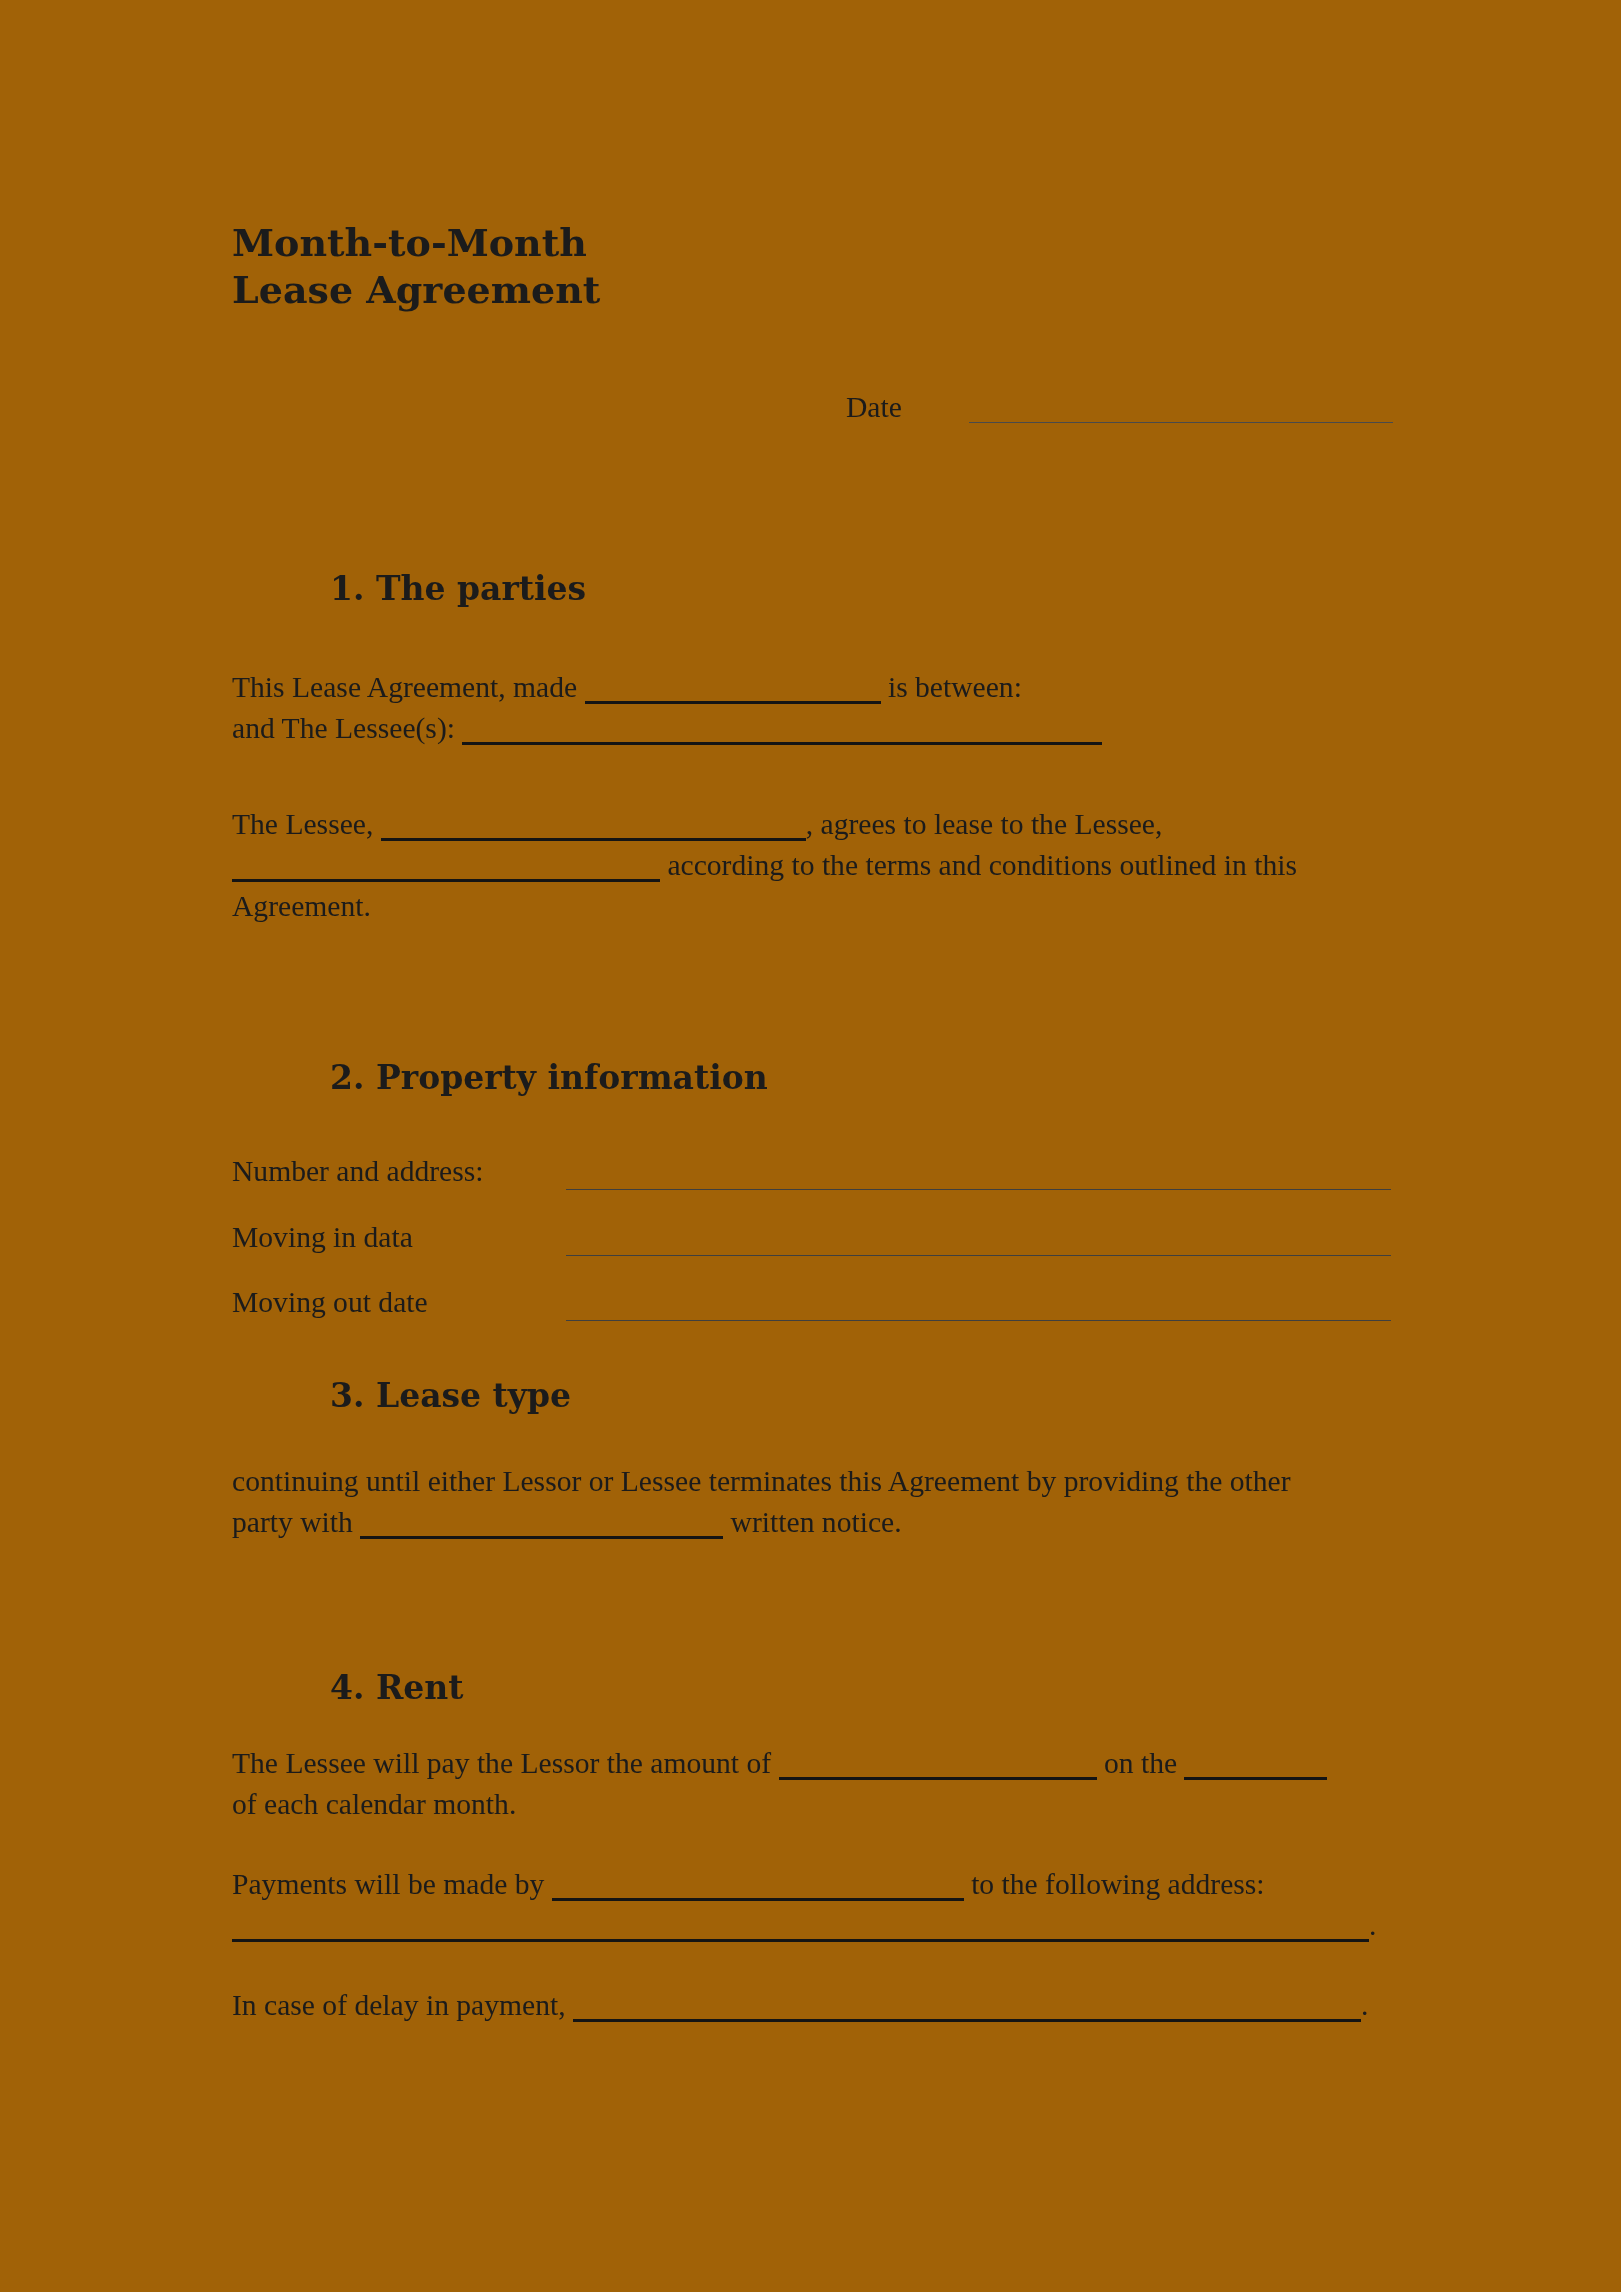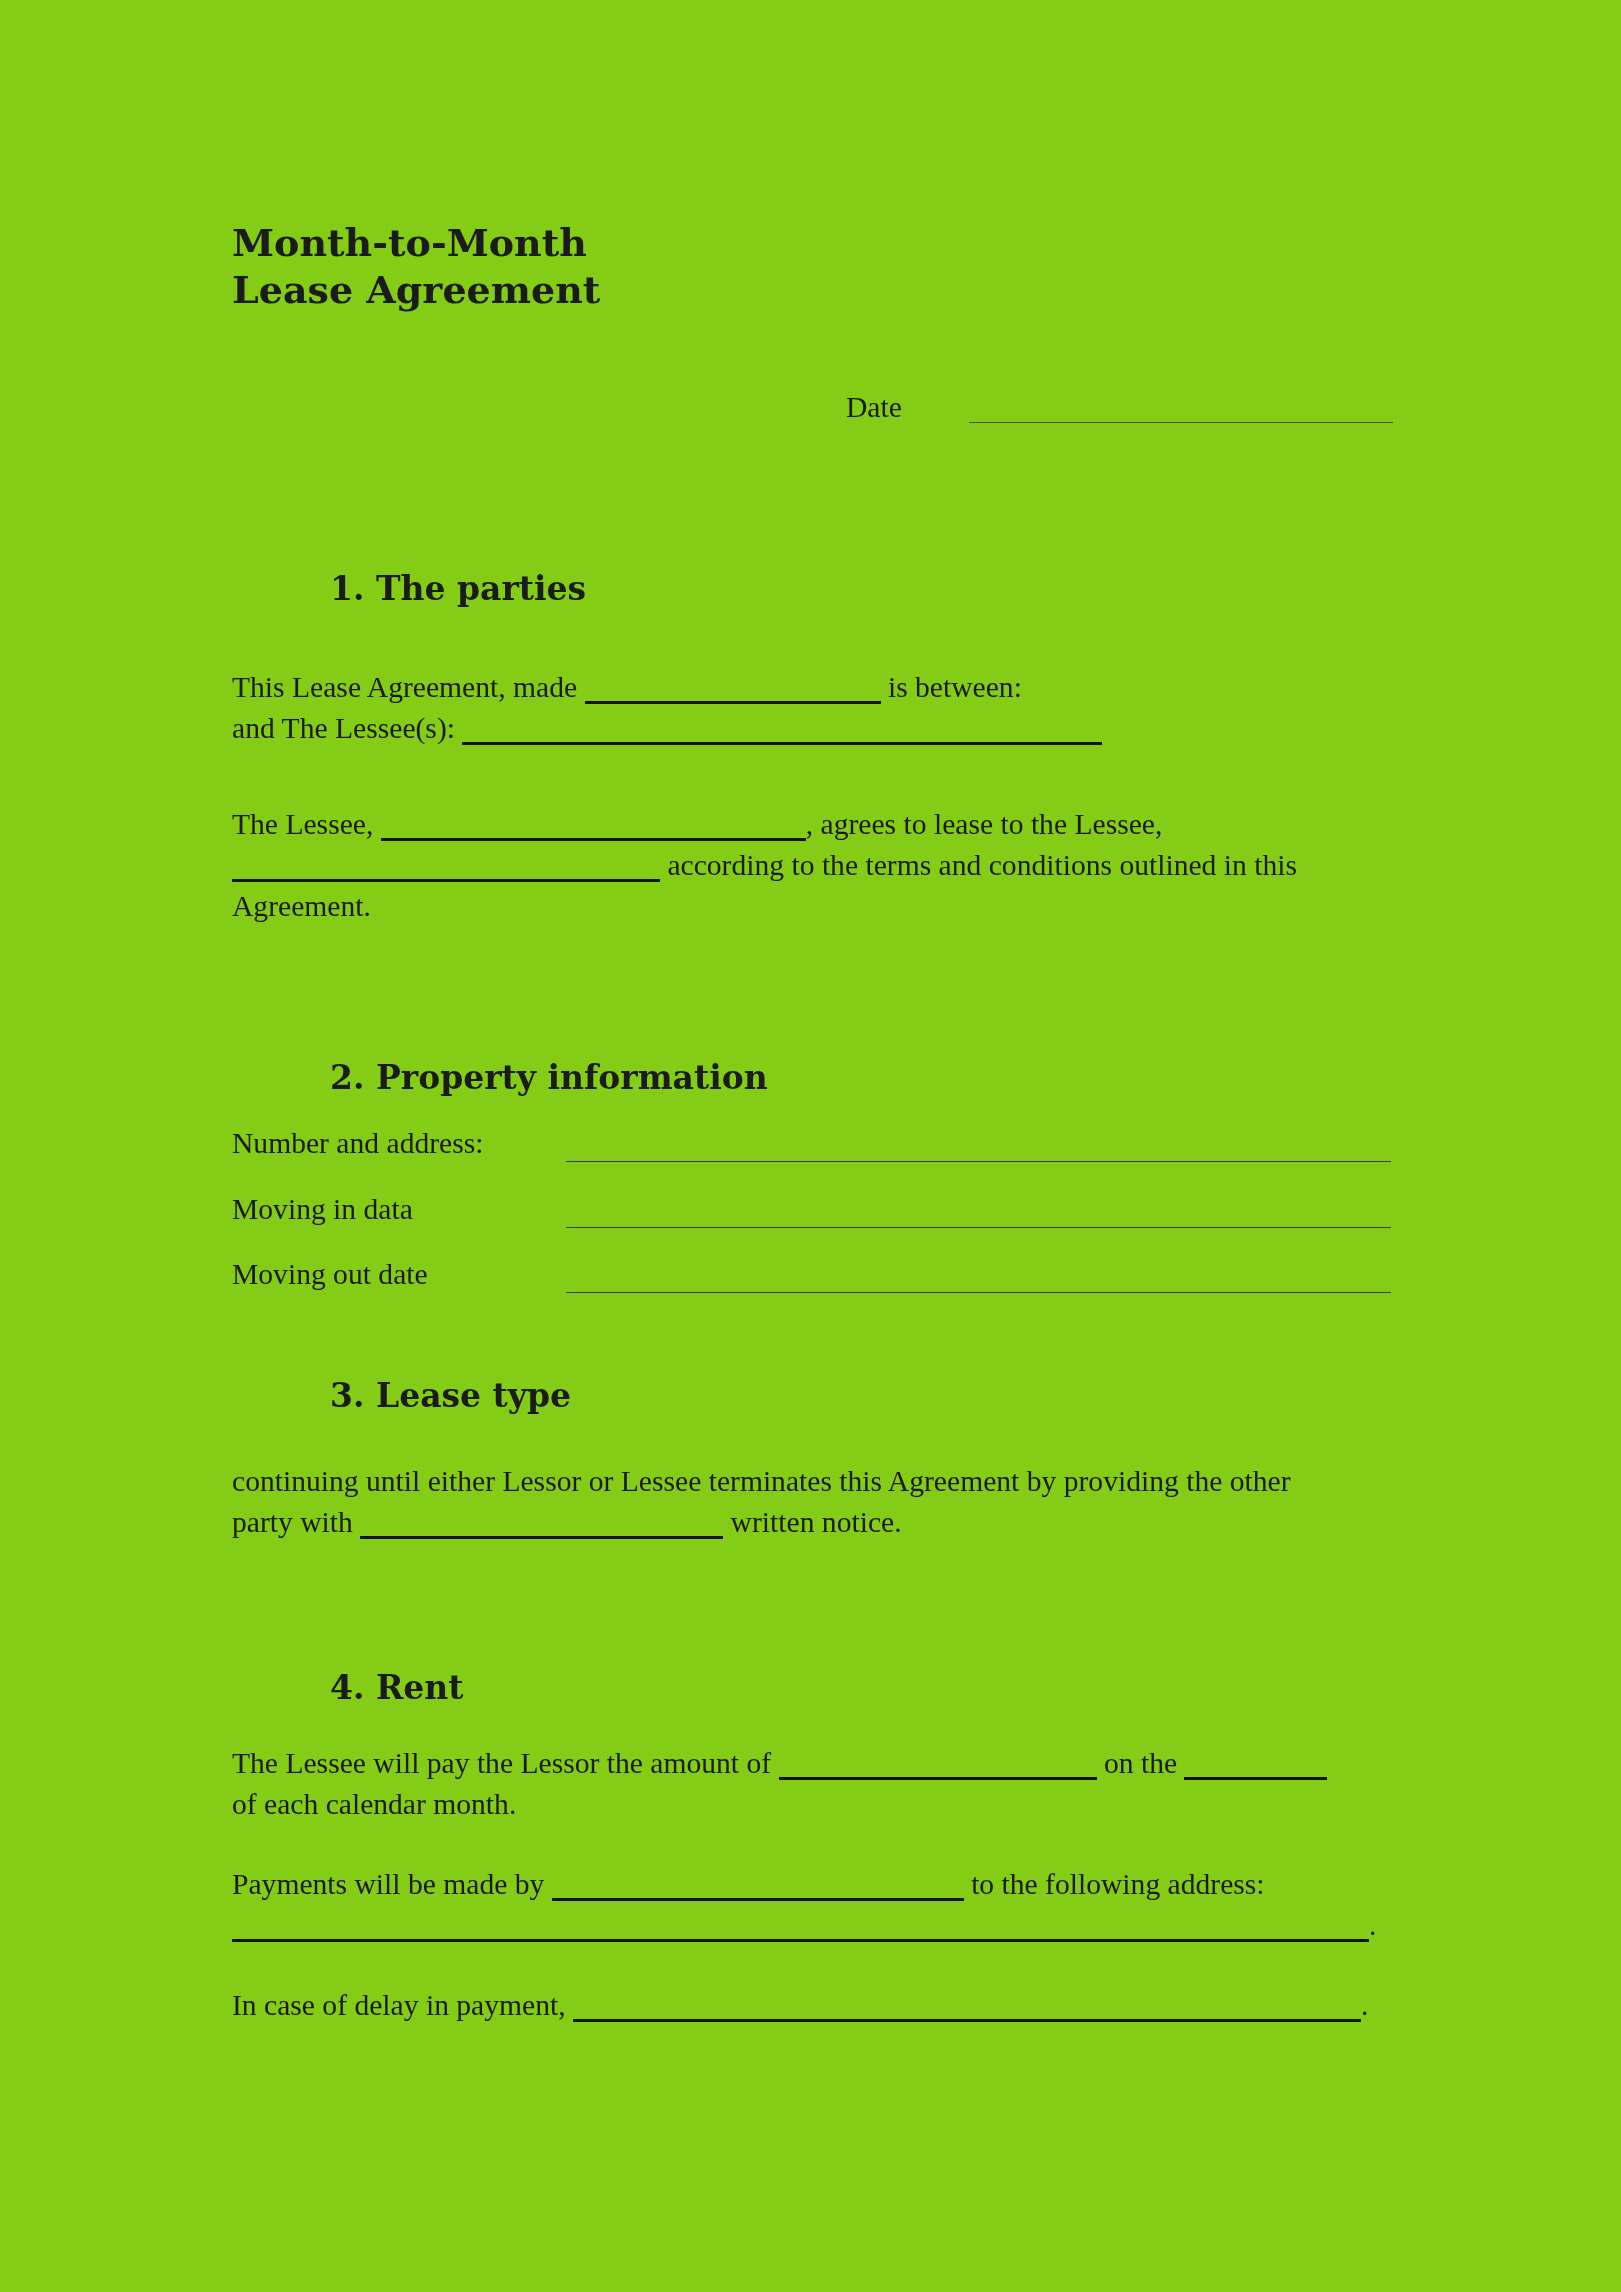--- a/index.html
+++ b/index.html
@@ -1,19 +1,19 @@
 <!DOCTYPE html>
 <html style="font-size:14.3px"><head>
 <meta charset="utf-8">
 <style>
   html,body{margin:0;padding:0;background:#ffffff;}
   .page{
     position:relative;
     width:1622px;height:2293px;
-    background:#84cc16;
+    background:#a16207;
     color:#1b1b1b;
     font-family:"Liberation Serif",serif;
     overflow:hidden;
   }
   .title{
     position:absolute;left:232px;top:219px;
     font-family:"DejaVu Serif",serif;
     font-weight:bold;
     font-size:38px;line-height:47px;
     white-space:nowrap;
@@ -39,21 +39,21 @@
   }
   .line{white-space:nowrap;height:41px;}
   .blank{
     display:inline-block;
     height:32px;
     border-bottom:3.6px solid #141414;
     vertical-align:-7.2px;
   }
   .field-row{
     position:absolute;left:232px;width:1159px;height:45px;
-    font-size:29.6px;line-height:42px;
+    font-size:29.6px;line-height:42px;margin-top:28px;
   }
   .field-line{
     position:absolute;left:334px;right:0;top:39px;height:0;
     border-top:1.8px solid #3f3f3f;
   }
 </style>
 </head>
 <body>
 
 <div class="page">

